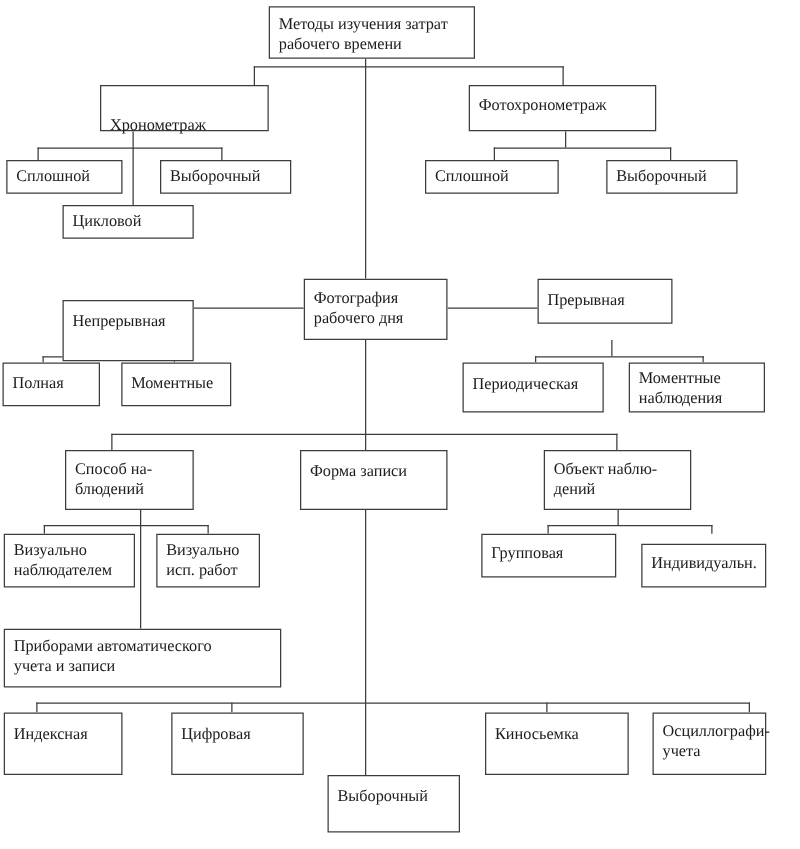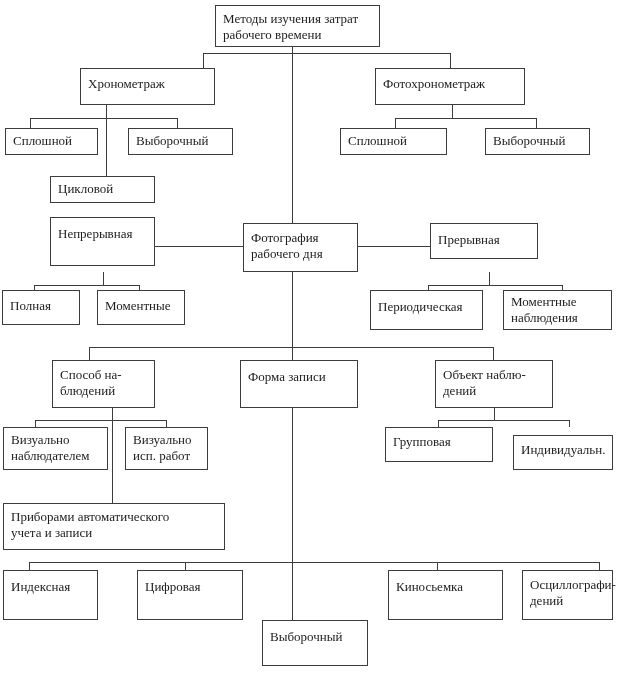--- a/index.html
+++ b/index.html
@@ -12,28 +12,28 @@
     border:1px solid #3c3c3c;color:#1c1c1c;
     font-size:13px;line-height:1.25;white-space:pre-line;
     padding:5px 3px 2px 7px;z-index:2;
   }
   .hl,.vl{position:absolute;background:#3c3c3c;display:block;z-index:1;}
   .hl{height:1px}
   .vl{width:1px}
 
   
   .n-root      {left:215px;top:5px;  width:165px;height:42px;}
-  .n-chrono    {left:80px; top:68px; width:135px;height:37px;padding-top:7px;}
+  .n-chrono    {left:80px; top:68px; width:135px;height:37px;padding-top:23px;}
   .n-fotochrono{left:375px;top:68px; width:150px;height:37px;padding-top:7px;}
   .n-sploshL   {left:5px;  top:128px;width:93px; height:27px;padding-top:4px;}
   .n-vyborL    {left:128px;top:128px;width:105px;height:27px;padding-top:4px;}
   .n-sploshR   {left:340px;top:128px;width:107px;height:27px;padding-top:4px;}
   .n-vyborR    {left:485px;top:128px;width:105px;height:27px;padding-top:4px;}
-  .n-ciklovoy  {left:50px; top:176px;width:105px;height:27px;padding-top:4px;}
-  .n-nepreryv  {left:50px; top:217px;width:105px;height:49px;padding-top:8px;}
+  .n-ciklovoy  {left:50px; top:164px;width:105px;height:27px;padding-top:4px;}
+  .n-nepreryv  {left:50px; top:240px;width:105px;height:49px;padding-top:8px;}
   .n-fotograf  {left:243px;top:223px;width:115px;height:49px;padding-top:6px;}
   .n-preryv    {left:430px;top:223px;width:108px;height:36px;padding-top:8px;}
   .n-polnaya   {left:2px;  top:290px;width:78px; height:35px;padding-top:7px;}
   .n-nepolnaya {left:97px; top:290px;width:88px; height:35px;padding-top:7px;}
   .n-periodich {left:370px;top:290px;width:113px;height:40px;padding-top:8px;}
   .n-moment    {left:503px;top:290px;width:109px;height:40px;padding-top:3px;}
   .n-sposob    {left:52px; top:360px;width:103px;height:48px;padding-top:6px;}
   .n-forma     {left:240px;top:360px;width:118px;height:48px;padding-top:8px;}
   .n-obyekt    {left:435px;top:360px;width:118px;height:48px;padding-top:6px;}
   .n-viznab    {left:3px;  top:427px;width:105px;height:43px;padding-top:4px;}
@@ -121,16 +121,16 @@
   <div class="box n-vizisp">Визуально
 исп. работ</div>
   <div class="box n-gruppovaya">Групповая</div>
   <div class="box n-individ">Индивидуальн.</div>
   <div class="box n-pribory">Приборами автоматического
 учета и записи</div>
   <div class="box n-indeks">Индексная</div>
   <div class="box n-cifra">Цифровая</div>
   <div class="box n-kino">Киносьемка</div>
   <div class="box n-oscil">Осциллографи-
-дений</div>
+учета</div>
   <div class="box n-graf">Выборочный</div>
 
 </div>
 
 </body></html>

